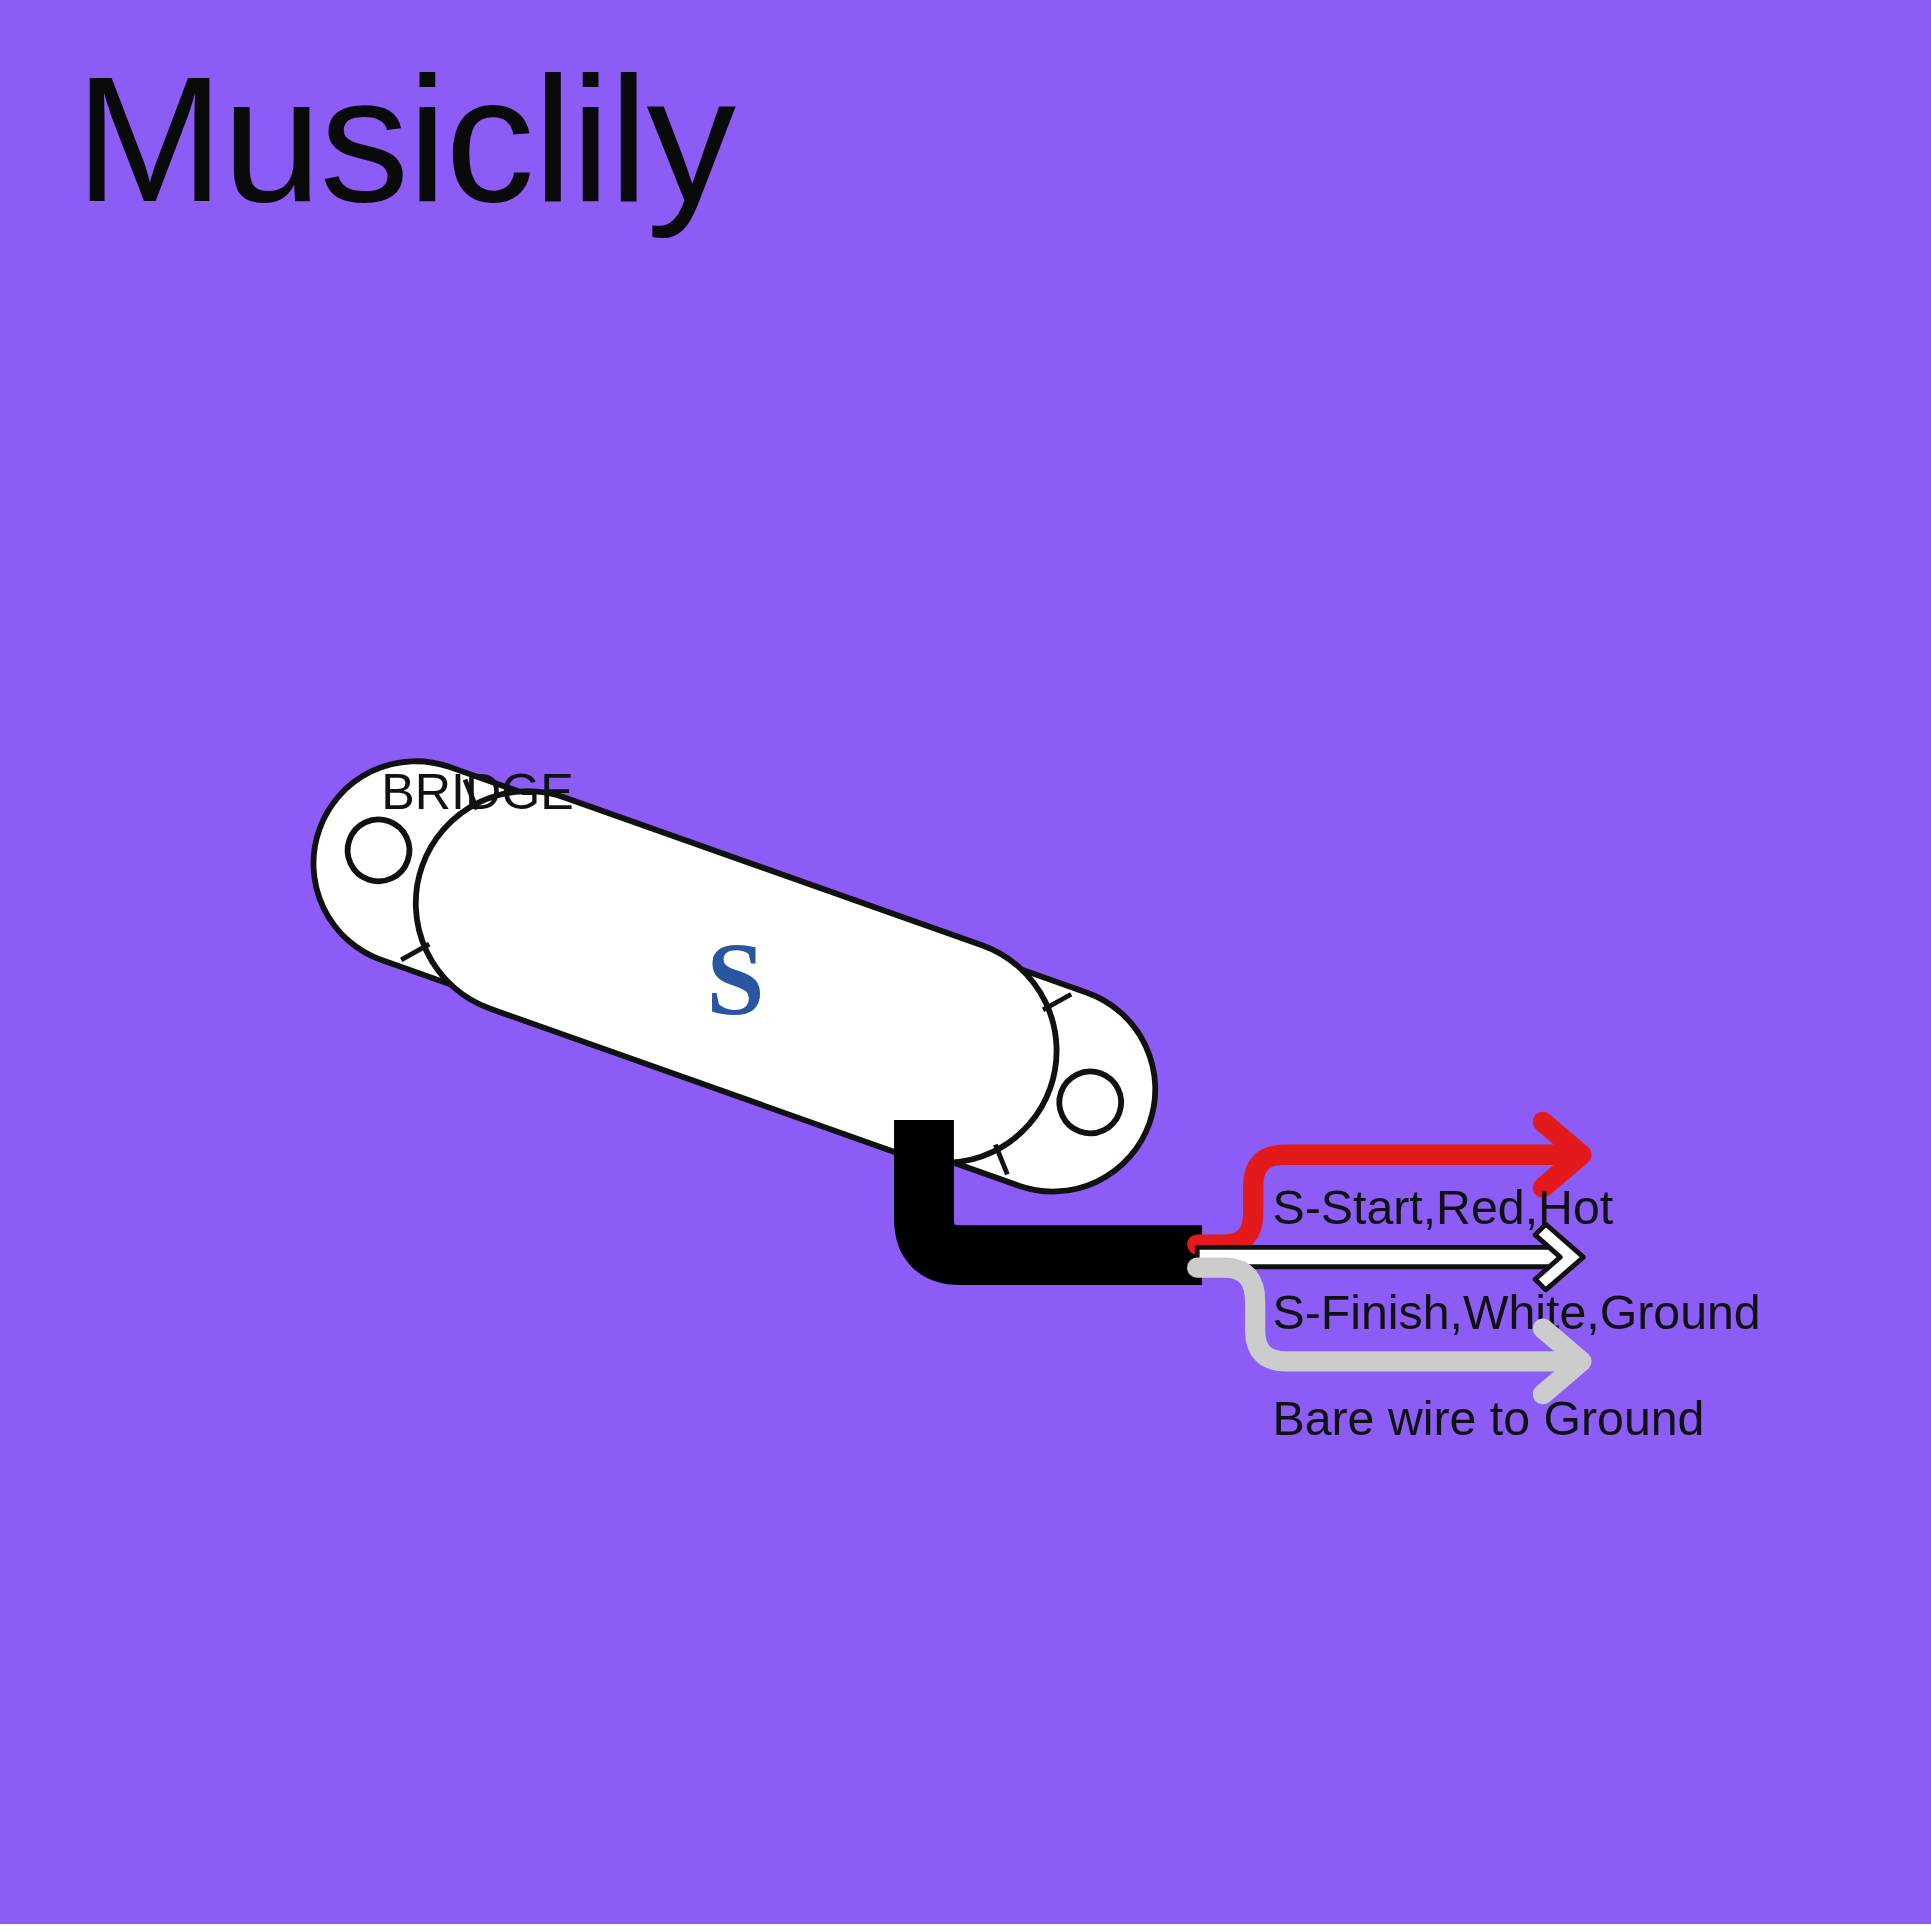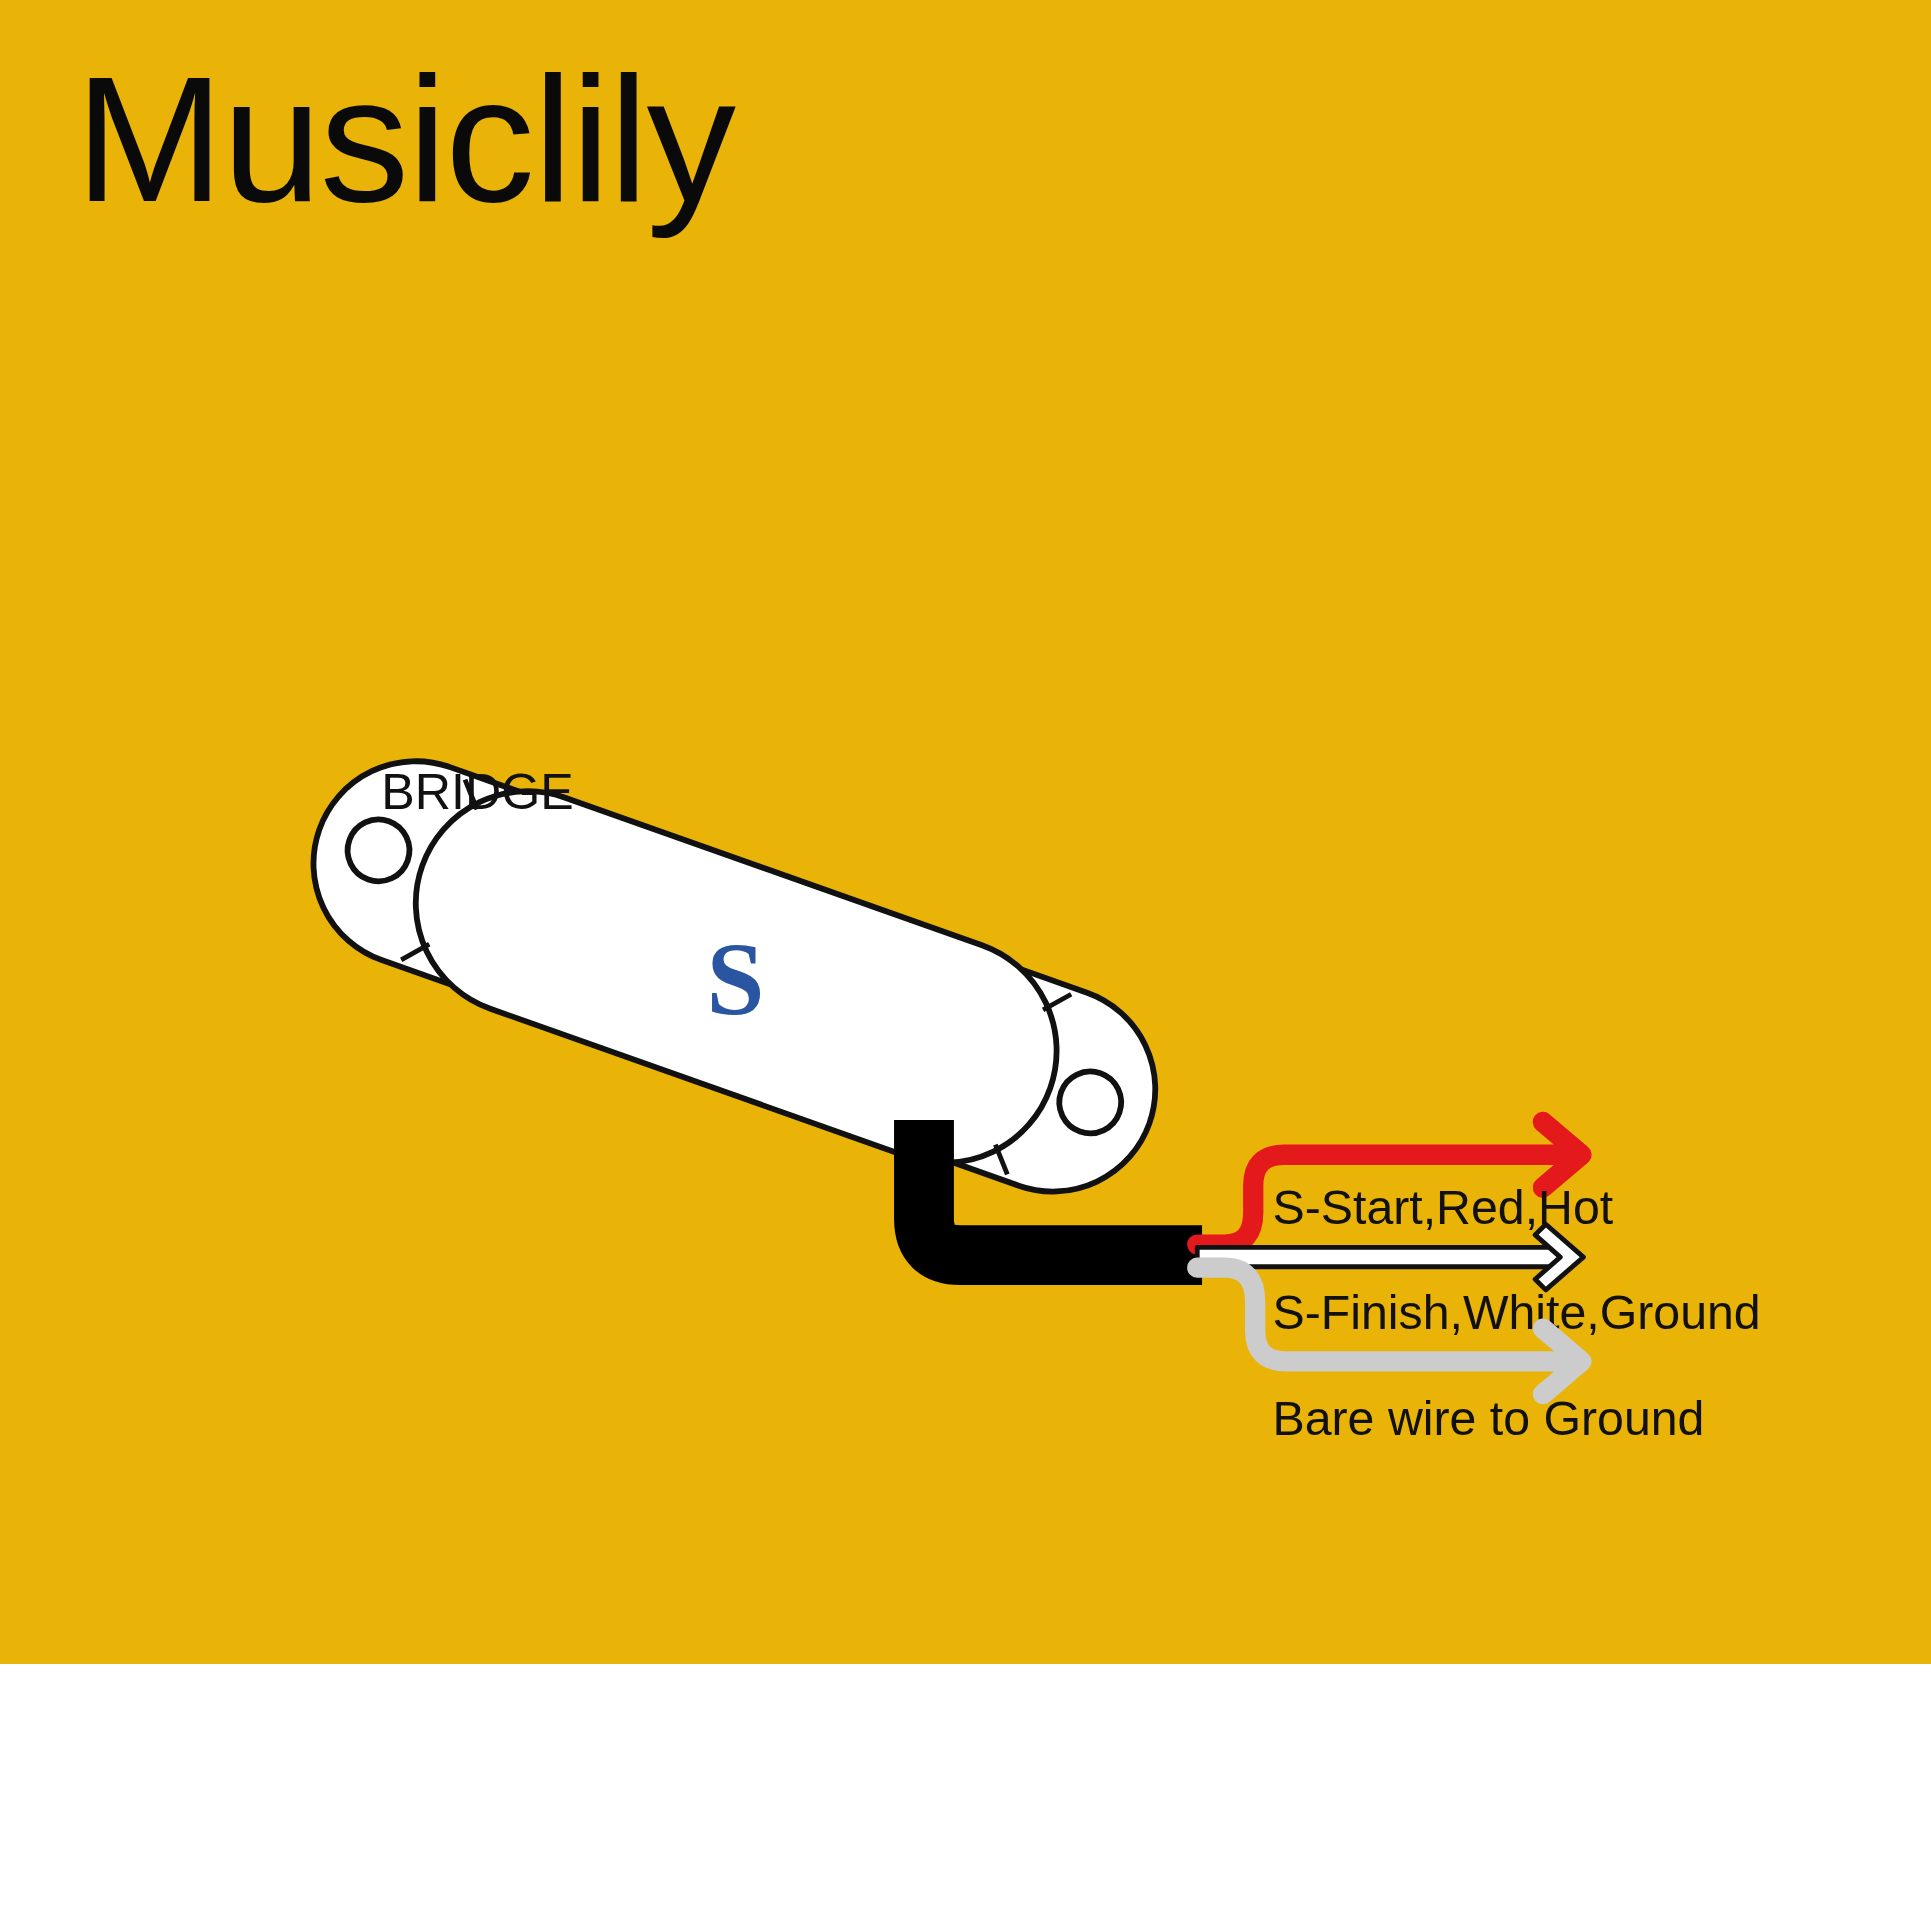--- a/index.html
+++ b/index.html
@@ -11,22 +11,22 @@
   body {
     width: 1931px;
     height: 1931px;
     font-family: "Liberation Sans", sans-serif;
     color: #000000;
     overflow: hidden;
   }
   #stage {
     position: relative;
     width: 1931px;
-    height: 1664px;
-    background: #eab308;
+    height: 1924px;
+    background: #8b5cf6;
   }
   #brand-logo {
     position: absolute;
     left: 75px;
     top: 50px;
     font-family: "Liberation Sans", sans-serif;
     font-size: 179px;
     font-weight: 400;
     letter-spacing: -1.9px;
     line-height: 1;

